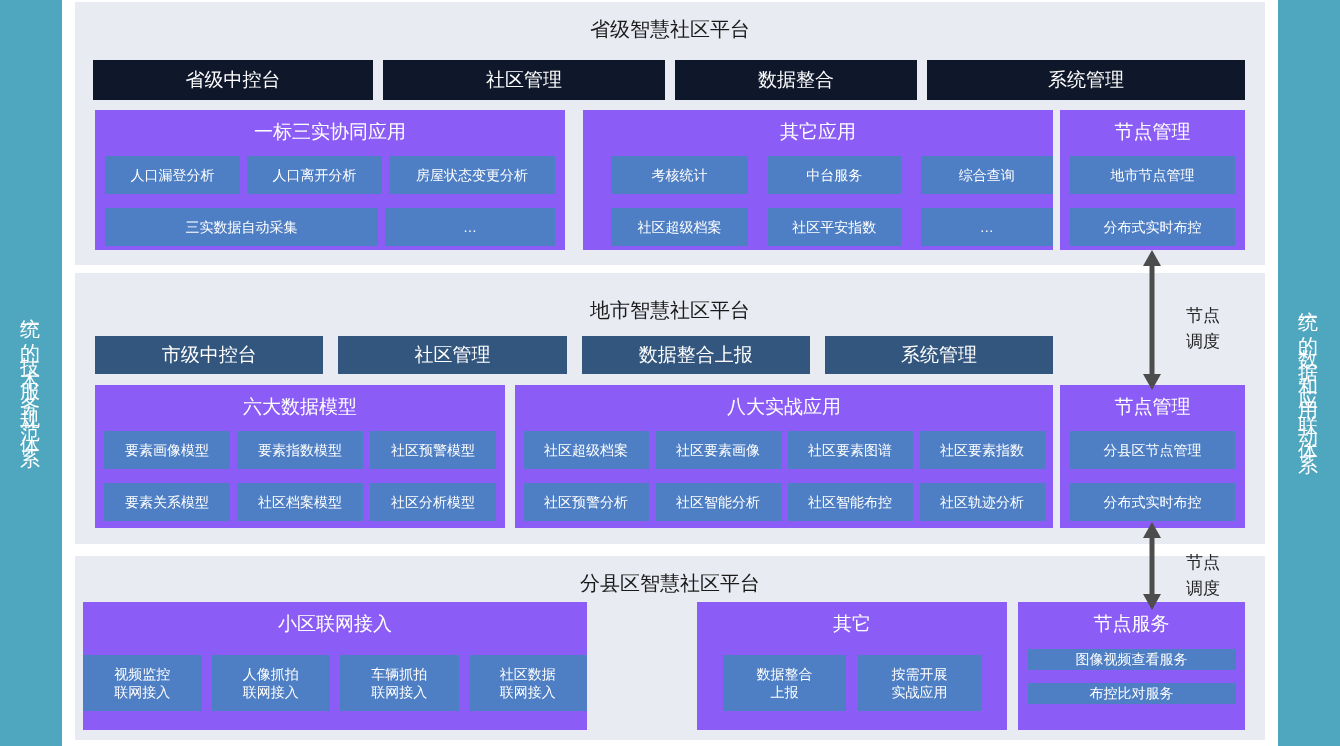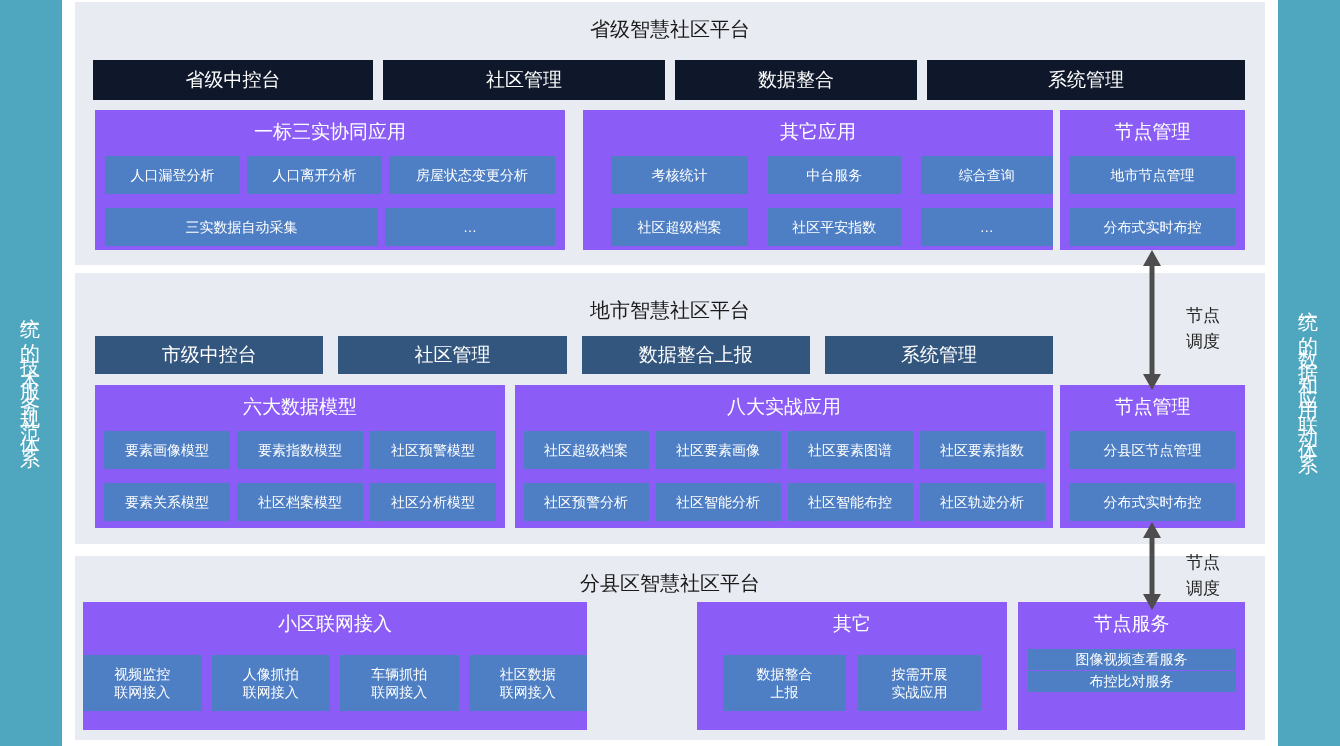--- a/index.html
+++ b/index.html
@@ -44,21 +44,21 @@
   #city-p2{left:440px;top:112px;width:538px;height:143px;}
   #city-p3{left:985px;top:112px;width:185px;height:143px;}
   
   #cty-p1{left:8px;top:46px;width:504px;height:128px;}
   #cty-p2{left:622px;top:46px;width:310px;height:128px;}
   #cty-p3{left:943px;top:46px;width:227px;height:128px;}
   .btn-row.gapped{gap:10px;margin-top:18px;}
   .btn.tall{height:56px;}
   .btn.slim{height:21px;width:208px;}
   .btn-row.slimrow1{margin-top:12px;}
-  .btn-row.slimrow2{margin-top:1px;}
+  .btn-row.slimrow2{margin-top:13px;}
   
   .w135{width:135px;}.w166{width:166px;}.w273{width:273px;}.w170{width:170px;}
   .w145{width:145px;}.w140{width:140px;}.w165{width:165px;}
   .w126{width:126px;}.w125{width:125px;}.w123{width:123px;}
   .btn-row.p2gap{gap:20px;padding-left:28px;}
   .btn-row.cty2{gap:12px;margin-top:18px;}
   
   .arrow{position:absolute;}
   #arrow-1{left:1140px;top:250px;}
   #arrow-2{left:1140px;top:522px;}

